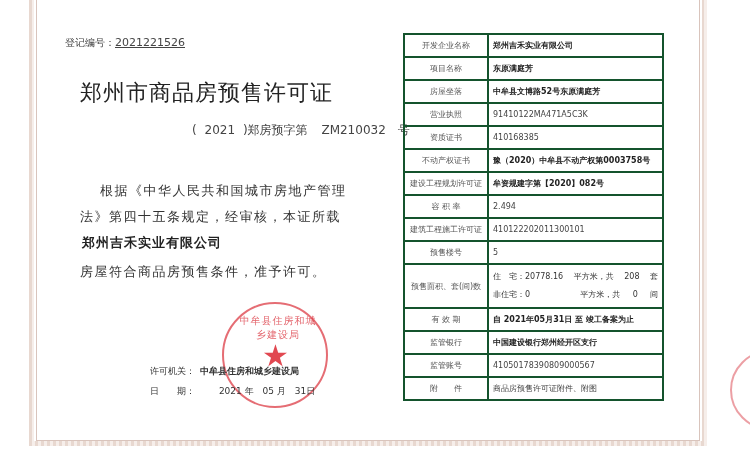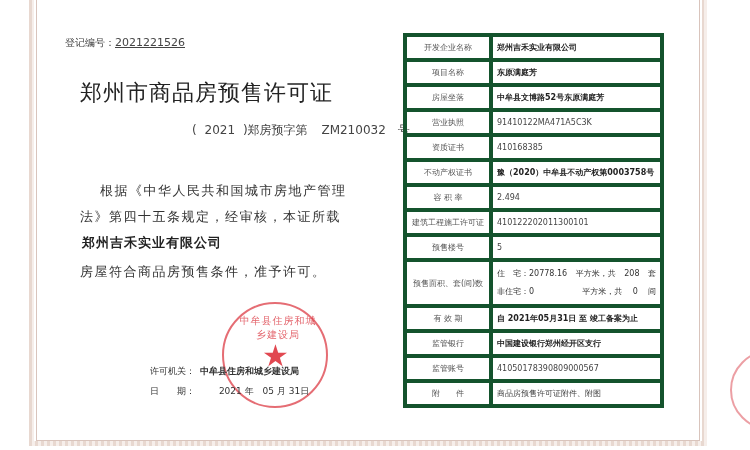--- a/index.html
+++ b/index.html
@@ -53,21 +53,21 @@
   }
   .seal2 {
     position: absolute; left: 730px; top: 350px; width: 80px; height: 80px;
     border-radius: 50%; border: 2px solid rgba(220,80,90,0.55); box-sizing: border-box;
   }
   table.info {
     position: absolute; left: 403px; top: 33px; width: 261px;
     border-collapse: collapse; font-size: 8px;
   }
   table.info td {
-    border: 4px solid #14532d; height: 21px; padding: 0 4px;
+    border: 2px solid #14532d; height: 21px; padding: 0 4px;
   }
   table.info td.lbl {
     width: 74px; text-align: center; color: #555; white-space: nowrap;
   }
   table.info td.val { color: #222; font-weight: bold; }
   table.info td.val.light { font-weight: normal; color: #444; }
   tr.tall td { height: 42px; }
   .area-line { display: flex; justify-content: space-between; line-height: 18px; font-weight: normal; color: #333; }
 </style>
 </head>
@@ -103,21 +103,21 @@
 
 <div class="authority">
   <span class="lbl">许可机关：</span><span style="font-weight:bold;">中牟县住房和城乡建设局</span>
 </div>
 <div class="date">
   <span class="lbl">日　　期：</span>
   <span style="margin-left:16px;">2021</span>
   <span>年</span>
   <span style="margin-left:6px;">05</span>
   <span>月</span>
-  <span style="">31</span><span>日</span>
+  <span style="margin-left:6px;">31</span><span>日</span>
 </div>
 
 <table class="info">
   <tbody>
     <tr>
         <td class="lbl">开发企业名称</td>
         <td class="val">郑州吉禾实业有限公司</td>
       </tr>
     <tr>
         <td class="lbl">项目名称</td>
@@ -131,20 +131,24 @@
         <td class="lbl">营业执照</td>
         <td class="val light">91410122MA471A5C3K</td>
       </tr>
     <tr>
         <td class="lbl">资质证书</td>
         <td class="val light">410168385</td>
       </tr>
     <tr>
         <td class="lbl">不动产权证书</td>
         <td class="val">豫（2020）中牟县不动产权第0003758号</td>
+      </tr>
+    <tr>
+        <td class="lbl">建设工程规划许可证</td>
+        <td class="val">牟资规建字第【2020】082号</td>
       </tr>
     <tr>
         <td class="lbl">容 积 率</td>
         <td class="val light">2.494</td>
       </tr>
     <tr>
         <td class="lbl">建筑工程施工许可证</td>
         <td class="val light">410122202011300101</td>
       </tr>
     <tr>

